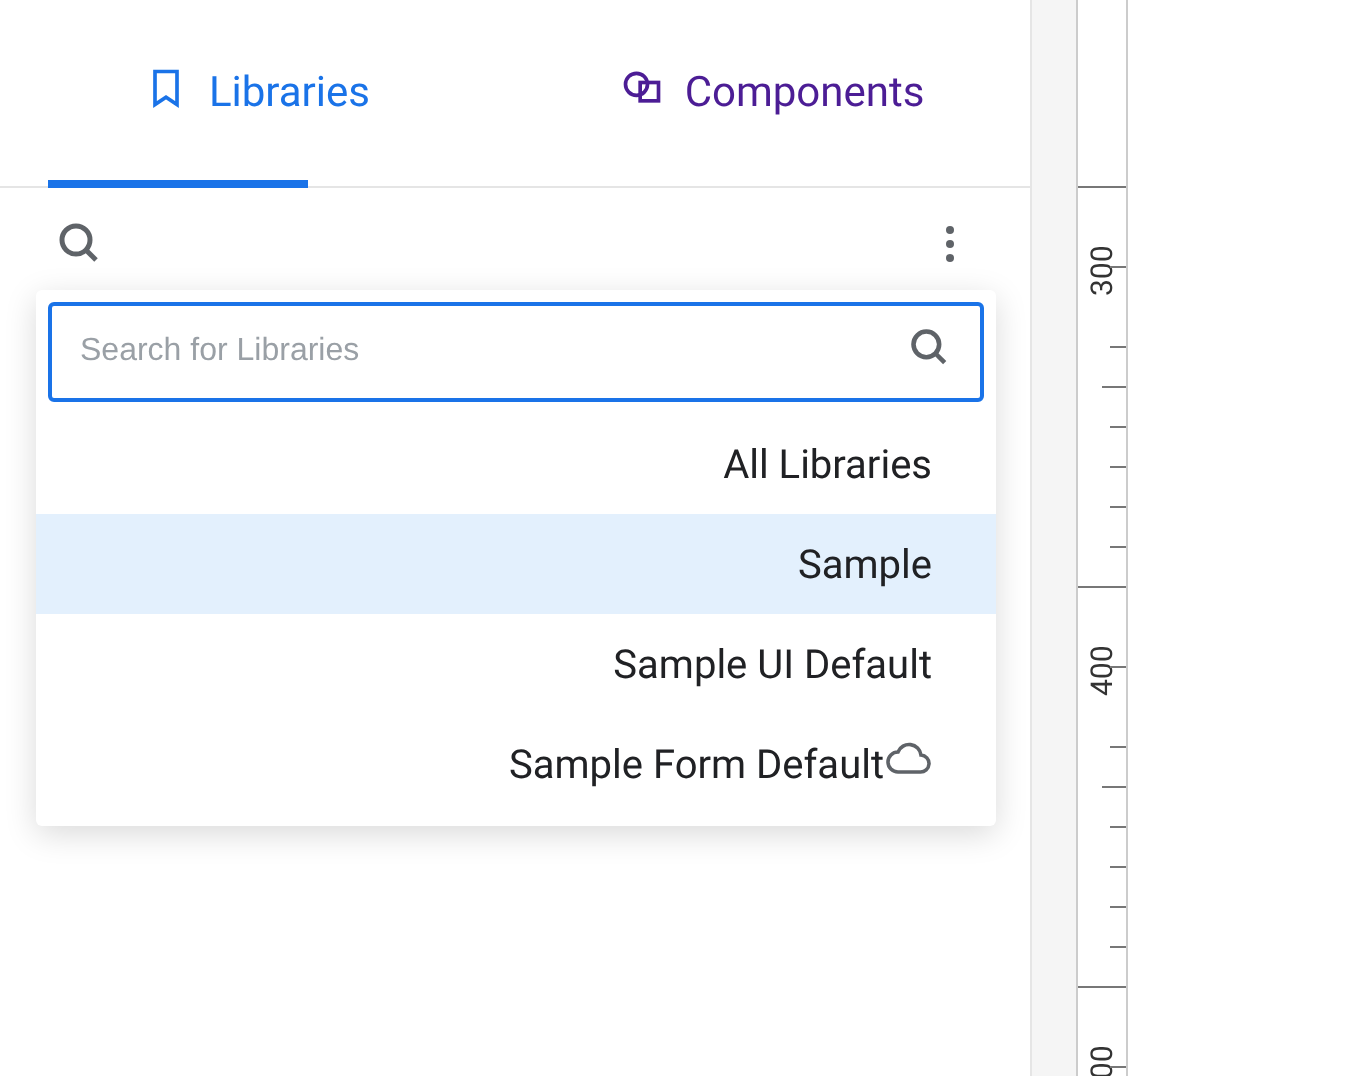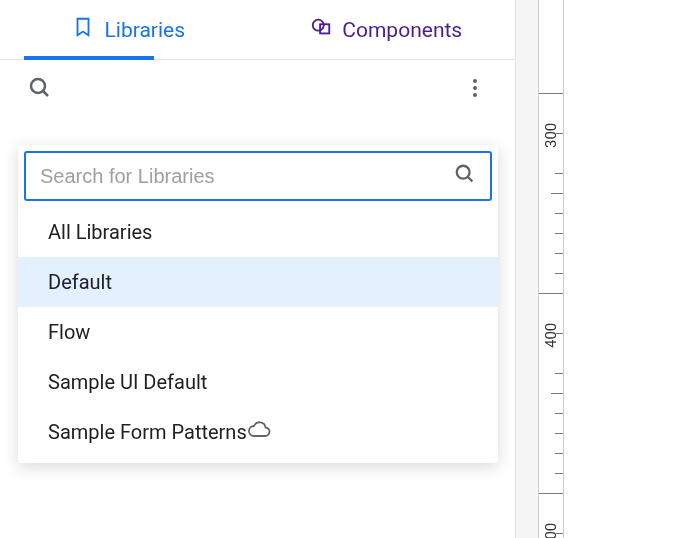--- a/index.html
+++ b/index.html
@@ -19,21 +19,21 @@
     top: 0;
     width: 516px;
     height: 538px;
     background: #ffffff;
     border-right: 1px solid #e5e5e5;
   }
 
   
   .tabs {
     display: flex;
-    height: 60px;
+    height: 94px;
     border-bottom: 1px solid #e5e5e5;
     text-align: right;
   }
   .tab {
     flex: 1;
     display: flex;
     align-items: center;
     justify-content: center;
     gap: 10px;
     font-size: 21px;
@@ -91,34 +91,34 @@
     border: 2px solid #1a73e8;
     border-radius: 3px;
     height: 50px;
     padding: 0 14px;
     margin: 6px;
   }
   .search-box input {
     flex: 1;
     border: none;
     outline: none;
-    font-size: 20px;
+    font-size: 16px;
     color: #15803d;
     background: transparent;
   }
   .search-box input::placeholder { color: #9aa0a6; }
   .search-box svg { color: #5f6368; width: 22px; height: 22px; }
 
   .list {
     margin-top: 4px;
   }
   .list-item {
     display: flex;
     align-items: center;
-    justify-content: flex-start;
+    justify-content: flex-end;
     height: 50px;
     padding: 0 32px 0 30px;
     font-size: 20px;
     color: #202124;
     cursor: pointer;
   }
   .list-item.selected {
     background: #e3f0fd;
   }
   .list-item svg { color: #5f6368; width: 24px; height: 24px; }
@@ -217,30 +217,27 @@
             <circle cx="10" cy="10" r="7"></circle>
             <line x1="20" y1="20" x2="15" y2="15"></line>
           </svg>
       </span>
     </div>
     <div class="list">
       <div class="list-item">
         <span>All Libraries</span>
       </div>
       <div class="list-item selected">
-        <span>Default</span>
-      </div>
-      <div class="list-item">
-        <span>Flow</span>
+        <span>Sample</span>
       </div>
       <div class="list-item">
         <span>Sample UI Default</span>
       </div>
       <div class="list-item">
-        <span>Sample Form Patterns</span>
+        <span>Sample Form Default</span>
         <span>
           <svg viewBox="0 0 24 24" fill="none" stroke="currentColor" stroke-width="1.8">
               <path d="M7 18a5 5 0 0 1 0-10 6 6 0 0 1 11.5 1.5A4 4 0 0 1 18 18H7z"></path>
             </svg>
         </span>
       </div>
     </div>
   </div>
 
 </div>

